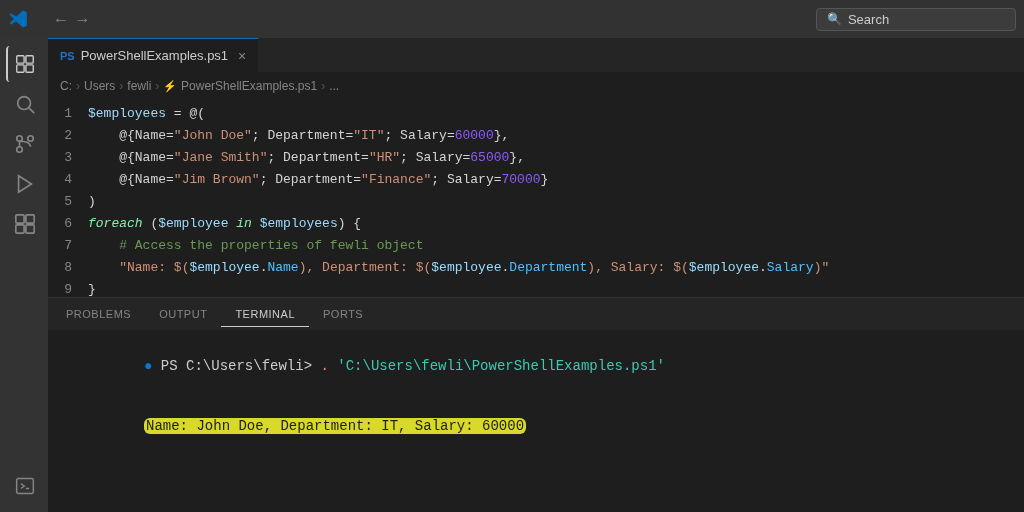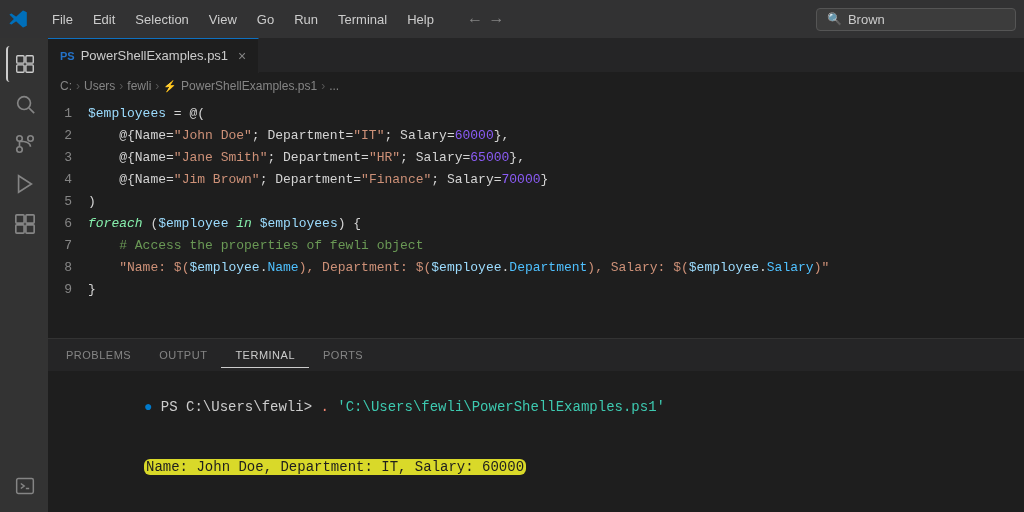--- a/index.html
+++ b/index.html
@@ -188,21 +188,21 @@
     .var { color: #9cdcfe; } 
     .str { color: #ce9178; } 
     .num { color: #8b5cf6; } 
     .prop { color: #4fc1ff; } 
     .op { color: #d4d4d4; } 
     .comment { color: #6a9955; } 
     .punc { color: #d4d4d4; }
 
     
     #terminal-area {
-      height: 174px;
+      height: 215px;
       background: #1e1e1e;
       border-top: 1px solid #333;
       display: flex;
       flex-direction: column;
       flex-shrink: 0;
     }
     #terminal-tabs {
       display: flex;
       align-items: center;
       background: #252526;
@@ -247,39 +247,29 @@
   </style>
 </head>
 <body>
 
 <div id="titlebar">
   <svg id="vscode-logo" viewBox="0 0 100 100" xmlns="http://www.w3.org/2000/svg">
     <path d="M74.9 7.4L40.6 38.8 17 22.3 7.4 27.6l22.3 22.5L7.4 72.5 17 77.8l23.6-16.5 34.3 31.4 18.7-9.4V16.8z" fill="#0065A9"></path>
     <path d="M74.9 92.6L40.6 61.2 17 77.8 7.4 72.5l22.3-22.5L7.4 27.6 17 22.3l23.6 16.5 34.3-31.4 18.7 9.4v66.4z" fill="#007ACC" opacity="0.5"></path>
   </svg>
 
-  <div class="menu-items">
-    <span class="menu-item">File</span>
-    <span class="menu-item">Edit</span>
-    <span class="menu-item">Selection</span>
-    <span class="menu-item">View</span>
-    <span class="menu-item">Go</span>
-    <span class="menu-item">Run</span>
-    <span class="menu-item">Terminal</span>
-    <span class="menu-item">Help</span>
-  </div>
 
   <div class="titlebar-nav">
     <span class="nav-arrow">←</span>
     <span class="nav-arrow">→</span>
   </div>
 
   <div class="search-box">
     <span class="search-icon-unicode">🔍</span>
-    <span>Brown</span>
+    <span>Search</span>
   </div>
 </div>
 
 <div id="main">
 
   <div id="activity-bar">
     <div class="activity-icon active">
       <svg width="22" height="22" viewBox="0 0 24 24" fill="currentColor">
           <rect x="3" y="3" width="8" height="8" rx="1" fill="none" stroke="currentColor" stroke-width="1.5"></rect>
           <rect x="13" y="3" width="8" height="8" rx="1" fill="none" stroke="currentColor" stroke-width="1.5"></rect>

